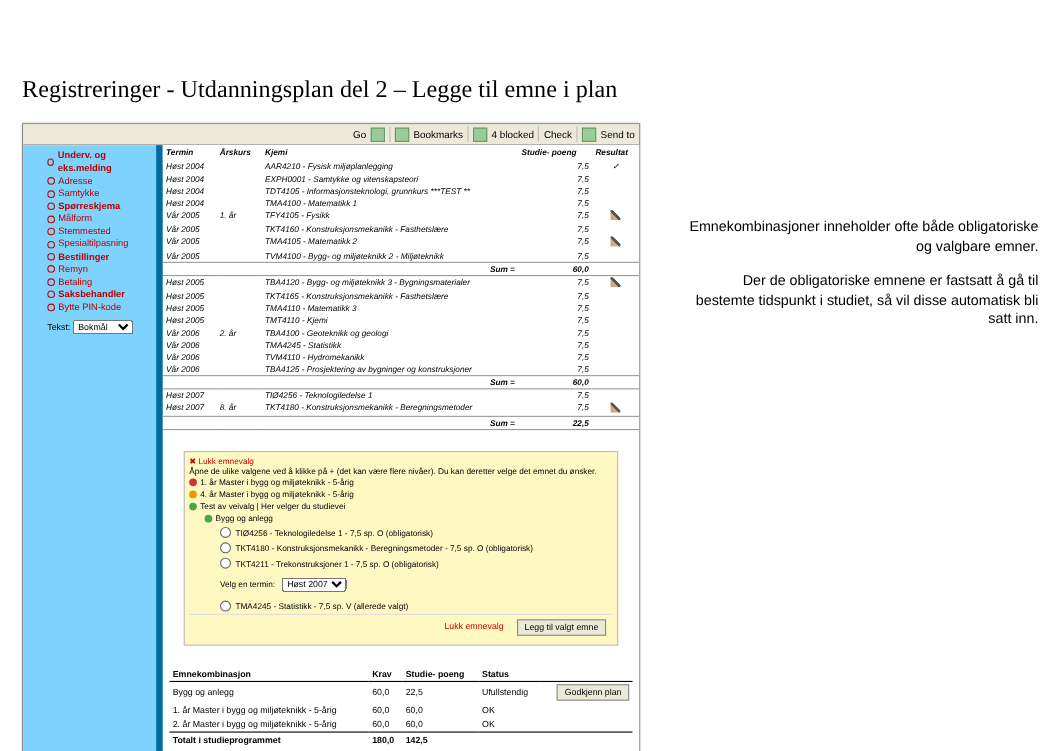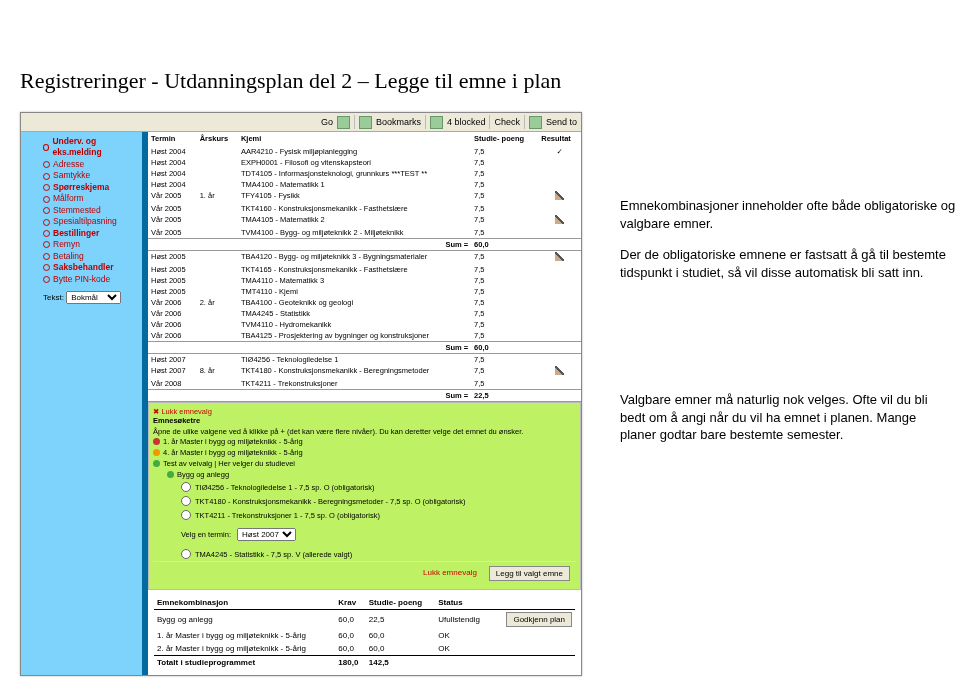--- a/index.html
+++ b/index.html
@@ -56,32 +56,32 @@
   .sidebar .lbl { color:#b00; }
   .sidebar .bold { font-weight:bold; color:#b00;}
   .sidebar .field { margin-top:6px; font-size:8px; color:#000;}
   .sidebar select { font-size:8px; width:55px; }
   .main {
     flex:1;
     background:#fff;
     font-size:8px;
     padding:0;
   }
-  table.data { width:100%; border-collapse:collapse; font-size:7.5px; }
+  table.data { width:100%; border-collapse:collapse; font-size:7.5px;font-style:italic; }
   table.data th {
     text-align:left; font-weight:bold; padding:2px 3px;
     background:#fff; border-bottom:1px solid #fff;
   }
   table.data td { padding:1px 3px; vertical-align:top;}
   table.data td.c { text-align:center;}
-  table.data td.r { text-align:left;}
+  table.data td.r { text-align:right;}
   tr.sum td { font-weight:bold; border-top:1px solid #999; border-bottom:1px solid #999;}
   .boxed {
-    margin:0; border:1px solid #bbb; padding:4px; font-size:7.5px;
-    background:#bef264;
+    margin:19px; border:1px solid #bbb; padding:4px; font-size:7.5px;
+    background:#fef9c3;
   }
   .boxed .hdr { font-weight:bold; margin-bottom:2px; }
   .boxed .close { color:#c00; }
   .tree .node { display:flex; align-items:center; gap:3px; padding:1px 0;}
   .tree .bullet { width:7px;height:7px;border-radius:50%;display:inline-block;}
   .tree .b-red { background:#c33; }
   .tree .b-orange { background:#e90; }
   .tree .b-green { background:#4a4; }
   .tree .pad1 { padding-left:14px;}
   .radio { width:8px;height:8px;border:1px solid #666;border-radius:50%;display:inline-block;background:#fff;}
@@ -104,21 +104,21 @@
   
   .callouts {
     position:absolute;
     left:600px;
     top:85px;
     width:340px;
     font-family:Arial, sans-serif;
     font-size:13px;
     line-height:1.35;
   }
-  .callouts p { margin:0 4px 14px 0;}
+  .callouts p { margin:0 16px 14px 0;text-align:right;}
   .callouts .c2 { margin-top:110px;}
   .footer {
     font-family:Arial, sans-serif;
     font-size:13px;
     margin-top:30px;
     margin-left:350px;
     width:500px;
     line-height:1.4;
   }
   .stage { position:relative; }
@@ -224,21 +224,21 @@
               <tr>
                 <td>Høst 2004</td>
                 <td></td>
                 <td>AAR4210 - Fysisk miljøplanlegging</td>
                 <td class="r">7,5</td>
                 <td class="c"><span class="tick">✓</span></td>
               </tr>
               <tr>
                 <td>Høst 2004</td>
                 <td></td>
-                <td>EXPH0001 - Filosofi og vitenskapsteori</td>
+                <td>EXPH0001 - Samtykke og vitenskapsteori</td>
                 <td class="r">7,5</td>
                 <td class="c"></td>
               </tr>
               <tr>
                 <td>Høst 2004</td>
                 <td></td>
                 <td>TDT4105 - Informasjonsteknologi, grunnkurs ***TEST **</td>
                 <td class="r">7,5</td>
                 <td class="c"></td>
               </tr>
@@ -354,40 +354,32 @@
                 <td class="r">7,5</td>
                 <td class="c"></td>
               </tr>
               <tr>
                 <td>Høst 2007</td>
                 <td>8. år</td>
                 <td>TKT4180 - Konstruksjonsmekanikk - Beregningsmetoder</td>
                 <td class="r">7,5</td>
                 <td class="c"><span class="pencil"></span></td>
               </tr>
-              <tr>
-                <td>Vår 2008</td>
-                <td></td>
-                <td>TKT4211 - Trekonstruksjoner</td>
-                <td class="r">7,5</td>
-                <td class="c"></td>
-              </tr>
               <tr class="sum">
                 <td></td>
                 <td></td>
                 <td style="text-align:right">Sum =</td>
                 <td class="r">22,5</td>
                 <td></td>
               </tr>
             </tbody>
       </table>
 
       <div class="boxed">
         <div><span class="close">✖ <span>Lukk emnevalg</span></span></div>
-        <div class="hdr">Emnesøketre</div>
         <div>Åpne de ulike valgene ved å klikke på + (det kan være flere nivåer). Du kan deretter velge det emnet du ønsker.</div>
         <div class="tree" id="tree">
               <div class="node pad0">
                 <span class="bullet b-red"></span>
                 <span>1. år Master i bygg og miljøteknikk - 5-årig</span>
               </div>
               <div class="node pad0">
                 <span class="bullet b-orange"></span>
                 <span>4. år Master i bygg og miljøteknikk - 5-årig</span>
               </div>
@@ -478,23 +470,20 @@
       </div>
     </div>
   </div>
 </div>
 
 <div class="callouts">
   <div class="c1">
     <p>Emnekombinasjoner inneholder ofte både obligatoriske og valgbare emner.</p>
     <p>Der de obligatoriske emnene er fastsatt å gå til bestemte tidspunkt i studiet, så vil disse automatisk bli satt inn.</p>
   </div>
-  <div class="c2">
-    <p>Valgbare emner må naturlig nok velges. Ofte vil du bli bedt om å angi når du vil ha emnet i planen. Mange planer godtar bare bestemte semester.</p>
-  </div>
 </div>
 
 </div>
 
 <div class="footer">
   <div>Trykk på 'Legg til valgt emne' for å sette inn i planen.</div>
 
 </div>
 
 </body></html>

